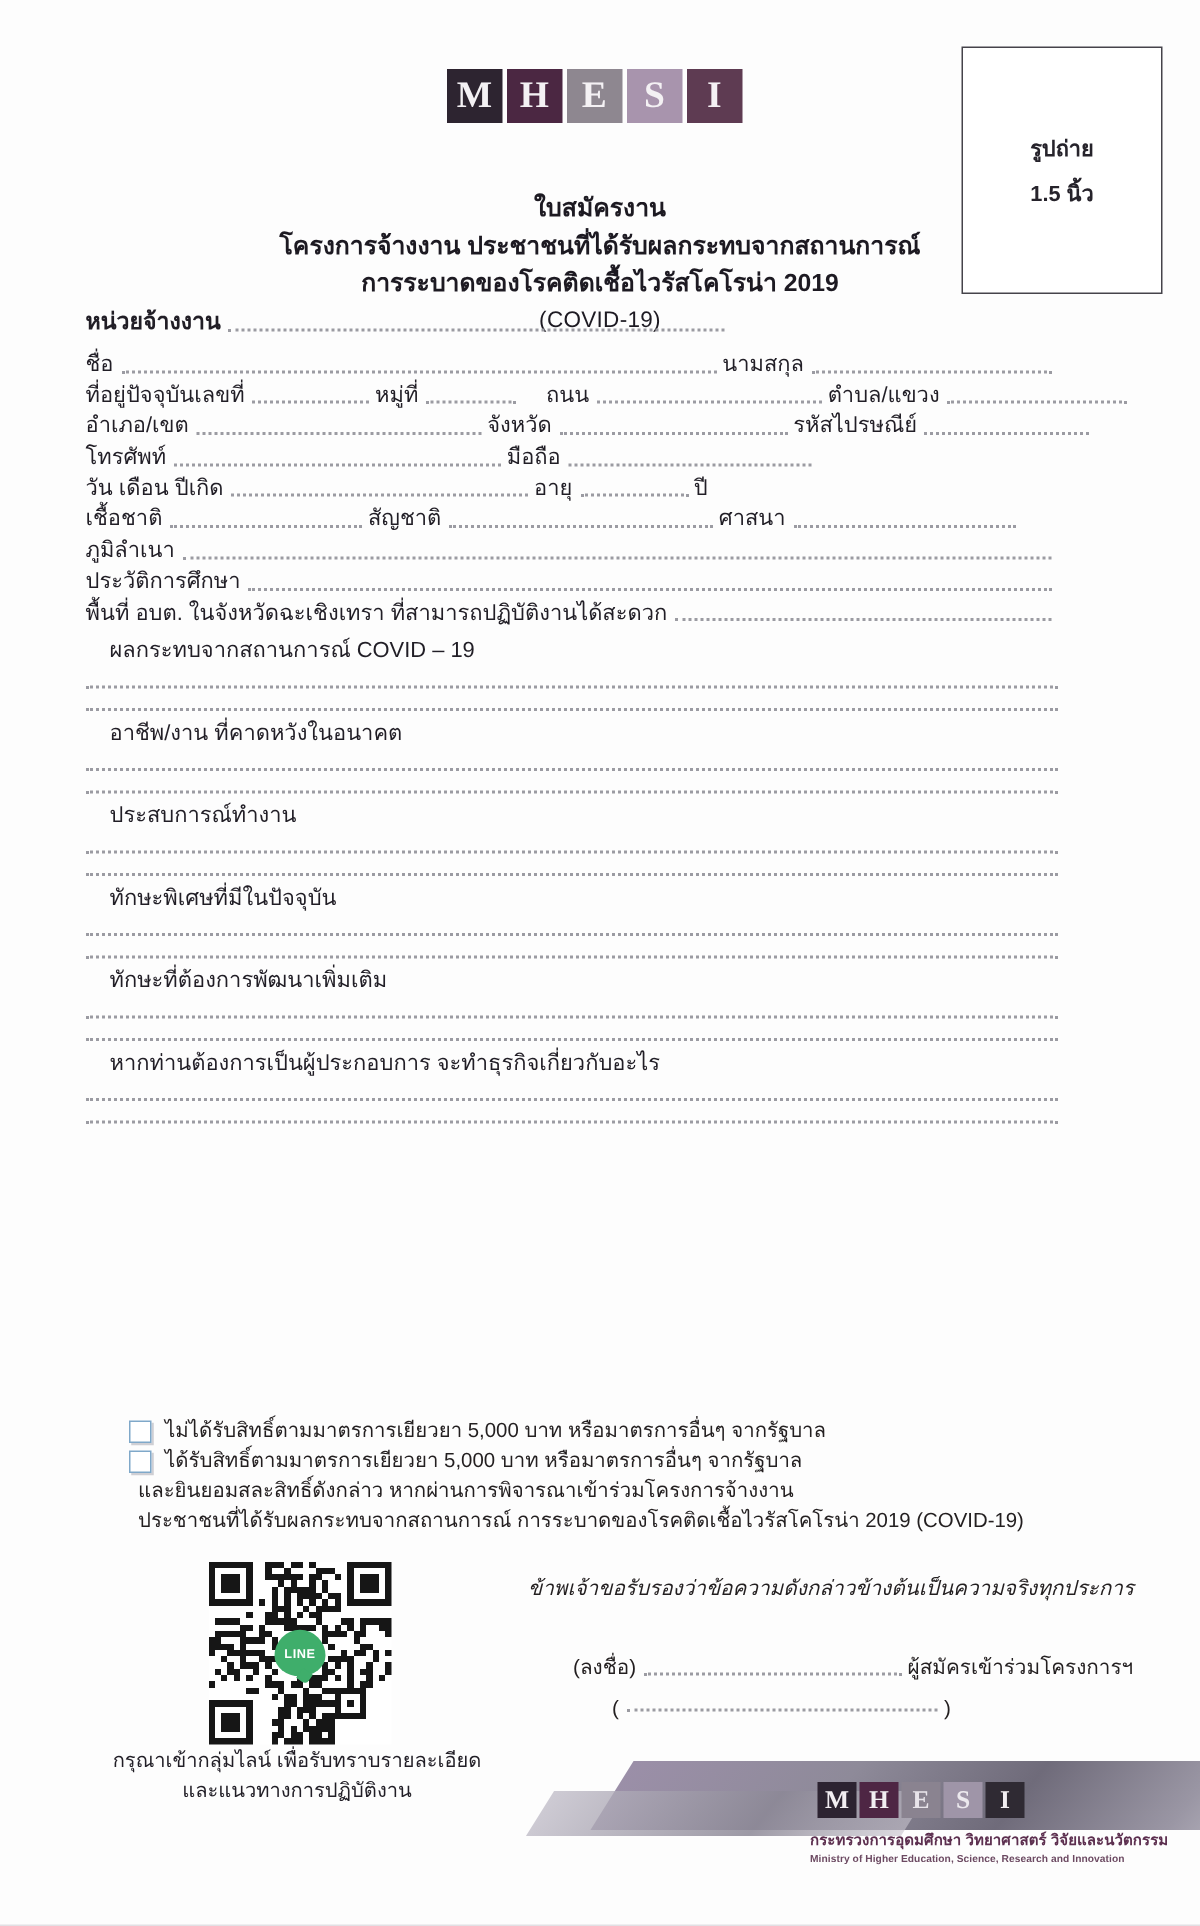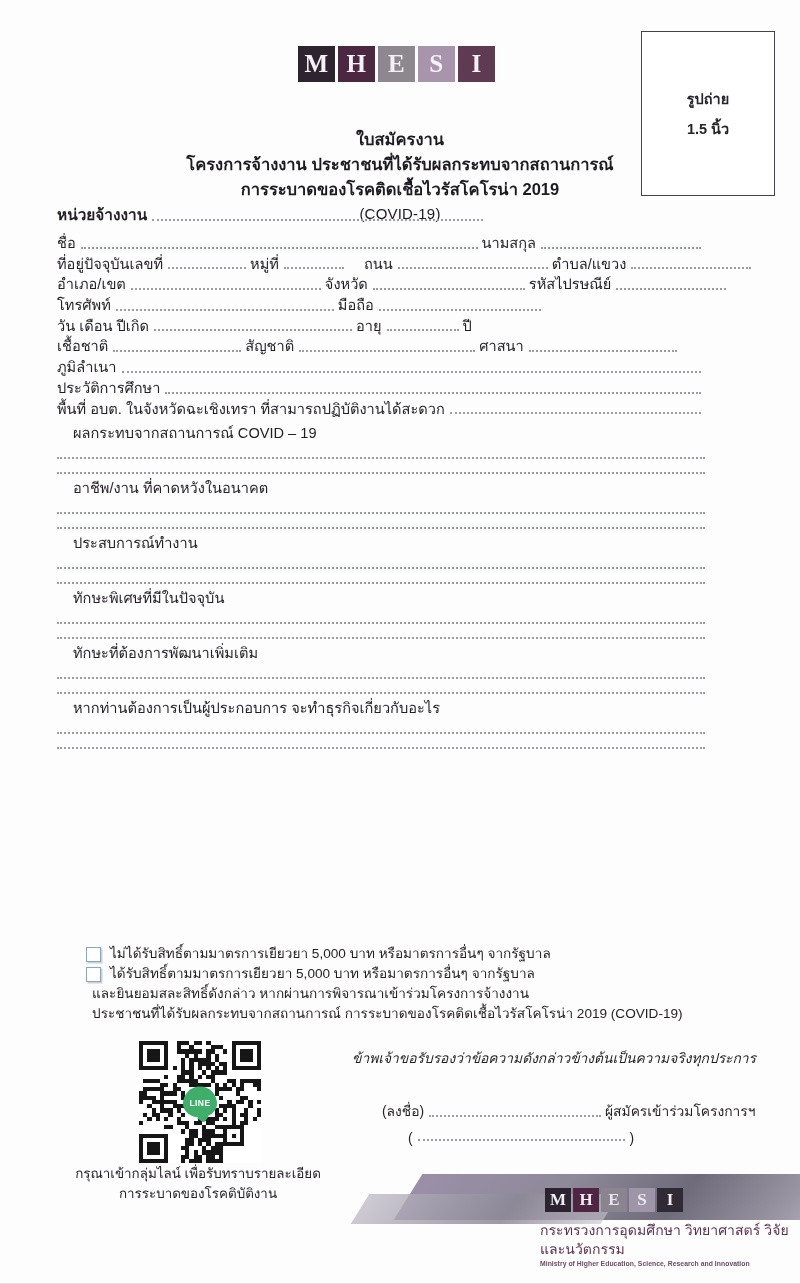--- a/index.html
+++ b/index.html
@@ -274,22 +274,22 @@
   .logo-foot .c3 { background: #9f95a8; color: #ece9ee; }
   .logo-foot .c4 { background: #2f2a33; }
   .min-name {
     position: absolute;
     left: 540px;
     top: 1221px;
     width: 250px;
     text-align: left;
   }
   .min-th {
-    font-size: 14px;
-    font-weight: 400;
+    font-size: 10px;
+    font-weight: 700;
     color: #5c2f4f;
     line-height: 1.35;
     letter-spacing: .05px;
   }
   .min-en {
     font-size: 6.8px;
     font-weight: 700;
     color: #6c4a62;
     line-height: 1.4;
     letter-spacing: .05px;
@@ -456,21 +456,21 @@
     <svg id="qr-svg" width="122" height="122" viewBox="0 0 29 29" shape-rendering="crispEdges">
         <rect width="29" height="29" fill="#ffffff"></rect>
         <path d="M0 0h1v1h-1zM1 0h1v1h-1zM2 0h1v1h-1zM3 0h1v1h-1zM4 0h1v1h-1zM5 0h1v1h-1zM6 0h1v1h-1zM9 0h1v1h-1zM10 0h1v1h-1zM11 0h1v1h-1zM13 0h1v1h-1zM14 0h1v1h-1zM16 0h1v1h-1zM22 0h1v1h-1zM23 0h1v1h-1zM24 0h1v1h-1zM25 0h1v1h-1zM26 0h1v1h-1zM27 0h1v1h-1zM28 0h1v1h-1zM0 1h1v1h-1zM6 1h1v1h-1zM9 1h1v1h-1zM12 1h1v1h-1zM17 1h1v1h-1zM18 1h1v1h-1zM19 1h1v1h-1zM22 1h1v1h-1zM28 1h1v1h-1zM0 2h1v1h-1zM2 2h1v1h-1zM3 2h1v1h-1zM4 2h1v1h-1zM6 2h1v1h-1zM9 2h1v1h-1zM10 2h1v1h-1zM11 2h1v1h-1zM12 2h1v1h-1zM13 2h1v1h-1zM14 2h1v1h-1zM16 2h1v1h-1zM17 2h1v1h-1zM20 2h1v1h-1zM22 2h1v1h-1zM24 2h1v1h-1zM25 2h1v1h-1zM26 2h1v1h-1zM28 2h1v1h-1zM0 3h1v1h-1zM2 3h1v1h-1zM3 3h1v1h-1zM4 3h1v1h-1zM6 3h1v1h-1zM11 3h1v1h-1zM13 3h1v1h-1zM16 3h1v1h-1zM18 3h1v1h-1zM22 3h1v1h-1zM24 3h1v1h-1zM25 3h1v1h-1zM26 3h1v1h-1zM28 3h1v1h-1zM0 4h1v1h-1zM2 4h1v1h-1zM3 4h1v1h-1zM4 4h1v1h-1zM6 4h1v1h-1zM10 4h1v1h-1zM12 4h1v1h-1zM13 4h1v1h-1zM14 4h1v1h-1zM15 4h1v1h-1zM16 4h1v1h-1zM18 4h1v1h-1zM22 4h1v1h-1zM24 4h1v1h-1zM25 4h1v1h-1zM26 4h1v1h-1zM28 4h1v1h-1zM0 5h1v1h-1zM6 5h1v1h-1zM10 5h1v1h-1zM12 5h1v1h-1zM14 5h1v1h-1zM15 5h1v1h-1zM16 5h1v1h-1zM17 5h1v1h-1zM19 5h1v1h-1zM20 5h1v1h-1zM22 5h1v1h-1zM28 5h1v1h-1zM0 6h1v1h-1zM1 6h1v1h-1zM2 6h1v1h-1zM3 6h1v1h-1zM4 6h1v1h-1zM5 6h1v1h-1zM6 6h1v1h-1zM8 6h1v1h-1zM10 6h1v1h-1zM12 6h1v1h-1zM14 6h1v1h-1zM16 6h1v1h-1zM18 6h1v1h-1zM20 6h1v1h-1zM22 6h1v1h-1zM23 6h1v1h-1zM24 6h1v1h-1zM25 6h1v1h-1zM26 6h1v1h-1zM27 6h1v1h-1zM28 6h1v1h-1zM10 7h1v1h-1zM11 7h1v1h-1zM12 7h1v1h-1zM15 7h1v1h-1zM17 7h1v1h-1zM18 7h1v1h-1zM19 7h1v1h-1zM20 7h1v1h-1zM6 8h1v1h-1zM9 8h1v1h-1zM10 8h1v1h-1zM12 8h1v1h-1zM14 8h1v1h-1zM16 8h1v1h-1zM17 8h1v1h-1zM1 9h1v1h-1zM2 9h1v1h-1zM3 9h1v1h-1zM4 9h1v1h-1zM9 9h1v1h-1zM10 9h1v1h-1zM11 9h1v1h-1zM12 9h1v1h-1zM13 9h1v1h-1zM17 9h1v1h-1zM21 9h1v1h-1zM22 9h1v1h-1zM24 9h1v1h-1zM25 9h1v1h-1zM26 9h1v1h-1zM27 9h1v1h-1zM28 9h1v1h-1zM5 10h1v1h-1zM6 10h1v1h-1zM8 10h1v1h-1zM12 10h1v1h-1zM13 10h1v1h-1zM14 10h1v1h-1zM15 10h1v1h-1zM16 10h1v1h-1zM18 10h1v1h-1zM20 10h1v1h-1zM22 10h1v1h-1zM24 10h1v1h-1zM27 10h1v1h-1zM28 10h1v1h-1zM1 11h1v1h-1zM2 11h1v1h-1zM3 11h1v1h-1zM4 11h1v1h-1zM5 11h1v1h-1zM8 11h1v1h-1zM9 11h1v1h-1zM18 11h1v1h-1zM19 11h1v1h-1zM20 11h1v1h-1zM21 11h1v1h-1zM23 11h1v1h-1zM24 11h1v1h-1zM28 11h1v1h-1zM0 12h1v1h-1zM1 12h1v1h-1zM5 12h1v1h-1zM6 12h1v1h-1zM7 12h1v1h-1zM8 12h1v1h-1zM10 12h1v1h-1zM18 12h1v1h-1zM23 12h1v1h-1zM0 13h1v1h-1zM1 13h1v1h-1zM2 13h1v1h-1zM3 13h1v1h-1zM5 13h1v1h-1zM10 13h1v1h-1zM19 13h1v1h-1zM24 13h1v1h-1zM25 13h1v1h-1zM0 14h1v1h-1zM3 14h1v1h-1zM4 14h1v1h-1zM5 14h1v1h-1zM6 14h1v1h-1zM7 14h1v1h-1zM8 14h1v1h-1zM21 14h1v1h-1zM23 14h1v1h-1zM24 14h1v1h-1zM26 14h1v1h-1zM28 14h1v1h-1zM2 15h1v1h-1zM5 15h1v1h-1zM8 15h1v1h-1zM9 15h1v1h-1zM10 15h1v1h-1zM19 15h1v1h-1zM20 15h1v1h-1zM21 15h1v1h-1zM22 15h1v1h-1zM26 15h1v1h-1zM3 16h1v1h-1zM5 16h1v1h-1zM6 16h1v1h-1zM7 16h1v1h-1zM9 16h1v1h-1zM18 16h1v1h-1zM20 16h1v1h-1zM22 16h1v1h-1zM25 16h1v1h-1zM28 16h1v1h-1zM1 17h1v1h-1zM3 17h1v1h-1zM4 17h1v1h-1zM7 17h1v1h-1zM10 17h1v1h-1zM18 17h1v1h-1zM19 17h1v1h-1zM22 17h1v1h-1zM24 17h1v1h-1zM25 17h1v1h-1zM28 17h1v1h-1zM2 18h1v1h-1zM4 18h1v1h-1zM6 18h1v1h-1zM9 18h1v1h-1zM14 18h1v1h-1zM15 18h1v1h-1zM16 18h1v1h-1zM17 18h1v1h-1zM18 18h1v1h-1zM20 18h1v1h-1zM22 18h1v1h-1zM25 18h1v1h-1zM27 18h1v1h-1zM0 19h1v1h-1zM9 19h1v1h-1zM10 19h1v1h-1zM11 19h1v1h-1zM13 19h1v1h-1zM14 19h1v1h-1zM16 19h1v1h-1zM17 19h1v1h-1zM22 19h1v1h-1zM24 19h1v1h-1zM25 19h1v1h-1zM6 20h1v1h-1zM7 20h1v1h-1zM11 20h1v1h-1zM15 20h1v1h-1zM18 20h1v1h-1zM19 20h1v1h-1zM20 20h1v1h-1zM21 20h1v1h-1zM22 20h1v1h-1zM23 20h1v1h-1zM24 20h1v1h-1zM10 21h1v1h-1zM12 21h1v1h-1zM13 21h1v1h-1zM15 21h1v1h-1zM16 21h1v1h-1zM17 21h1v1h-1zM20 21h1v1h-1zM24 21h1v1h-1zM0 22h1v1h-1zM1 22h1v1h-1zM2 22h1v1h-1zM3 22h1v1h-1zM4 22h1v1h-1zM5 22h1v1h-1zM6 22h1v1h-1zM12 22h1v1h-1zM13 22h1v1h-1zM15 22h1v1h-1zM16 22h1v1h-1zM17 22h1v1h-1zM18 22h1v1h-1zM19 22h1v1h-1zM20 22h1v1h-1zM22 22h1v1h-1zM24 22h1v1h-1zM0 23h1v1h-1zM6 23h1v1h-1zM11 23h1v1h-1zM12 23h1v1h-1zM14 23h1v1h-1zM15 23h1v1h-1zM16 23h1v1h-1zM20 23h1v1h-1zM24 23h1v1h-1zM0 24h1v1h-1zM2 24h1v1h-1zM3 24h1v1h-1zM4 24h1v1h-1zM6 24h1v1h-1zM11 24h1v1h-1zM12 24h1v1h-1zM14 24h1v1h-1zM16 24h1v1h-1zM18 24h1v1h-1zM19 24h1v1h-1zM20 24h1v1h-1zM21 24h1v1h-1zM22 24h1v1h-1zM23 24h1v1h-1zM24 24h1v1h-1zM0 25h1v1h-1zM2 25h1v1h-1zM3 25h1v1h-1zM4 25h1v1h-1zM6 25h1v1h-1zM10 25h1v1h-1zM11 25h1v1h-1zM15 25h1v1h-1zM17 25h1v1h-1zM18 25h1v1h-1zM19 25h1v1h-1zM0 26h1v1h-1zM2 26h1v1h-1zM3 26h1v1h-1zM4 26h1v1h-1zM6 26h1v1h-1zM11 26h1v1h-1zM13 26h1v1h-1zM15 26h1v1h-1zM16 26h1v1h-1zM17 26h1v1h-1zM18 26h1v1h-1zM19 26h1v1h-1zM0 27h1v1h-1zM6 27h1v1h-1zM10 27h1v1h-1zM11 27h1v1h-1zM13 27h1v1h-1zM14 27h1v1h-1zM16 27h1v1h-1zM17 27h1v1h-1zM19 27h1v1h-1zM0 28h1v1h-1zM1 28h1v1h-1zM2 28h1v1h-1zM3 28h1v1h-1zM4 28h1v1h-1zM5 28h1v1h-1zM6 28h1v1h-1zM10 28h1v1h-1zM12 28h1v1h-1zM13 28h1v1h-1zM14 28h1v1h-1zM16 28h1v1h-1zM17 28h1v1h-1zM18 28h1v1h-1zM19 28h1v1h-1z" fill="#161616"></path>
       </svg>
     <div class="line-badge">
       <span>LINE</span>
     </div>
   </div>
   <div class="qr-caption">
     <div>กรุณาเข้ากลุ่มไลน์ เพื่อรับทราบรายละเอียด</div>
-    <div>การระบาดของโรคติบัติงาน</div>
+    <div>และแนวทางการปฏิบัติงาน</div>
   </div>
 
   <div class="declare">ข้าพเจ้าขอรับรองว่าข้อความดังกล่าวข้างต้นเป็นความจริงทุกประการ</div>
 
   <div class="sign-area">
     <div class="sign-row">
       <span class="lbl">(ลงชื่อ)</span>
       <span class="dots" style="flex:0 0 172px"></span>
       <span class="lbl">ผู้สมัครเข้าร่วมโครงการฯ</span>
     </div>

